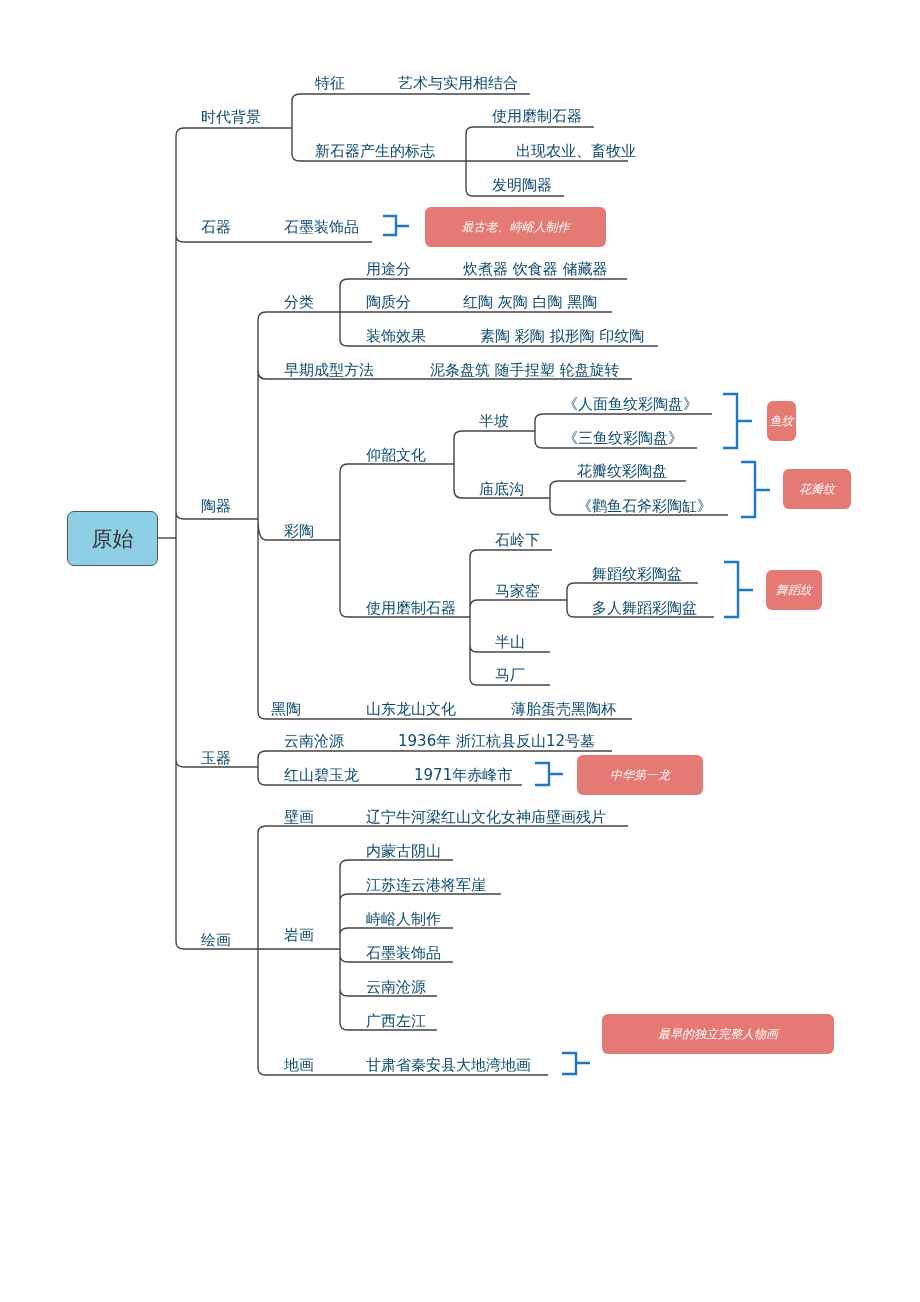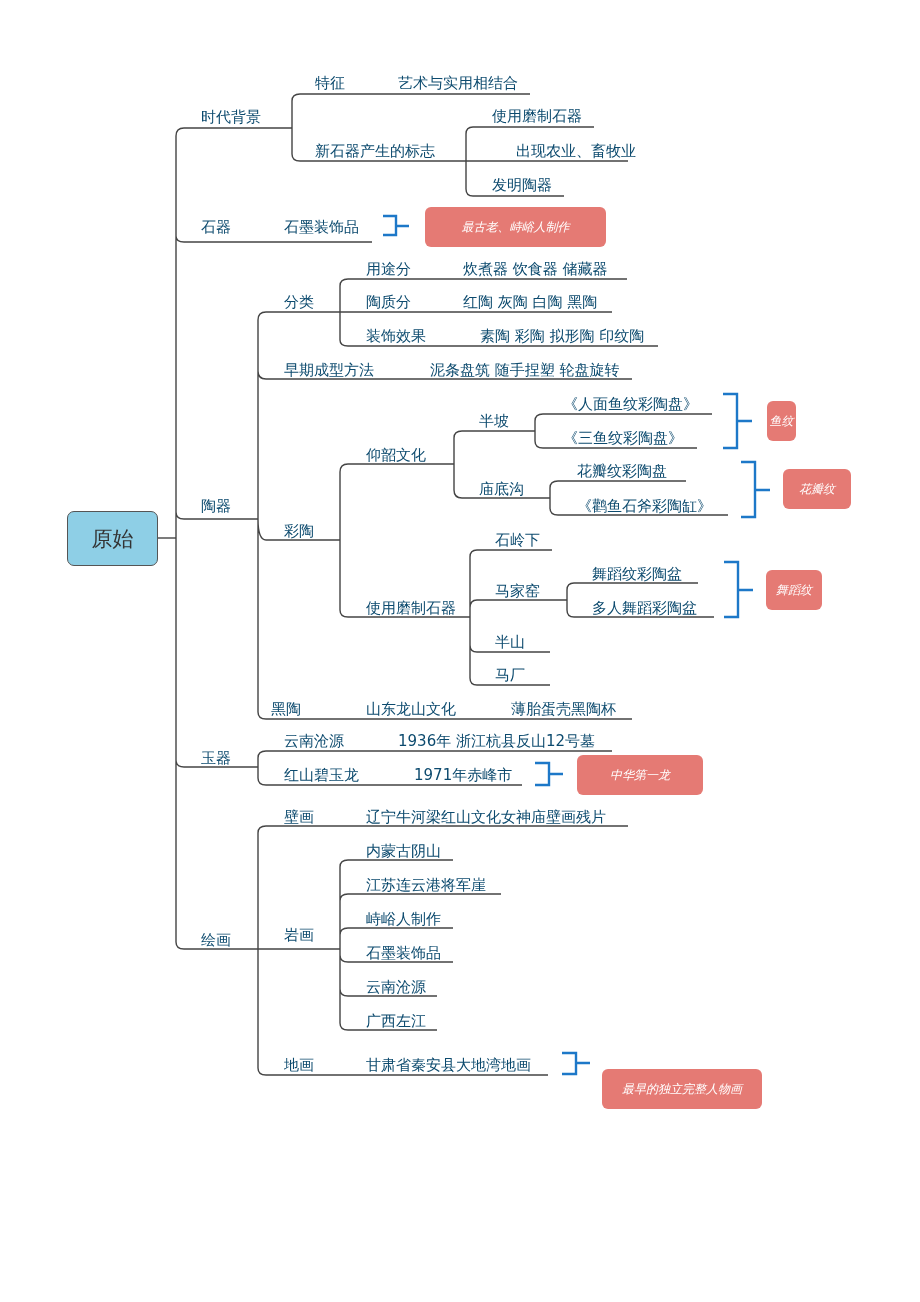--- a/index.html
+++ b/index.html
@@ -113,13 +113,13 @@
 <div class="lbl" style="left:366px;top:808px">辽宁牛河梁红山文化女神庙壁画残片</div>
 <div class="lbl" style="left:284px;top:926px">岩画</div>
 <div class="lbl" style="left:366px;top:842px">内蒙古阴山</div>
 <div class="lbl" style="left:366px;top:876px">江苏连云港将军崖</div>
 <div class="lbl" style="left:366px;top:910px">峙峪人制作</div>
 <div class="lbl" style="left:366px;top:944px">石墨装饰品</div>
 <div class="lbl" style="left:366px;top:978px">云南沧源</div>
 <div class="lbl" style="left:366px;top:1012px">广西左江</div>
 <div class="lbl" style="left:284px;top:1056px">地画</div>
 <div class="lbl" style="left:366px;top:1056px">甘肃省秦安县大地湾地画</div>
-<div class="callout" style="left:602px;top:1069px;width:160px">最早的独立完整人物画</div>
+<div class="callout" style="left:602px;top:1014px;width:232px">最早的独立完整人物画</div>
 
 </body></html>

